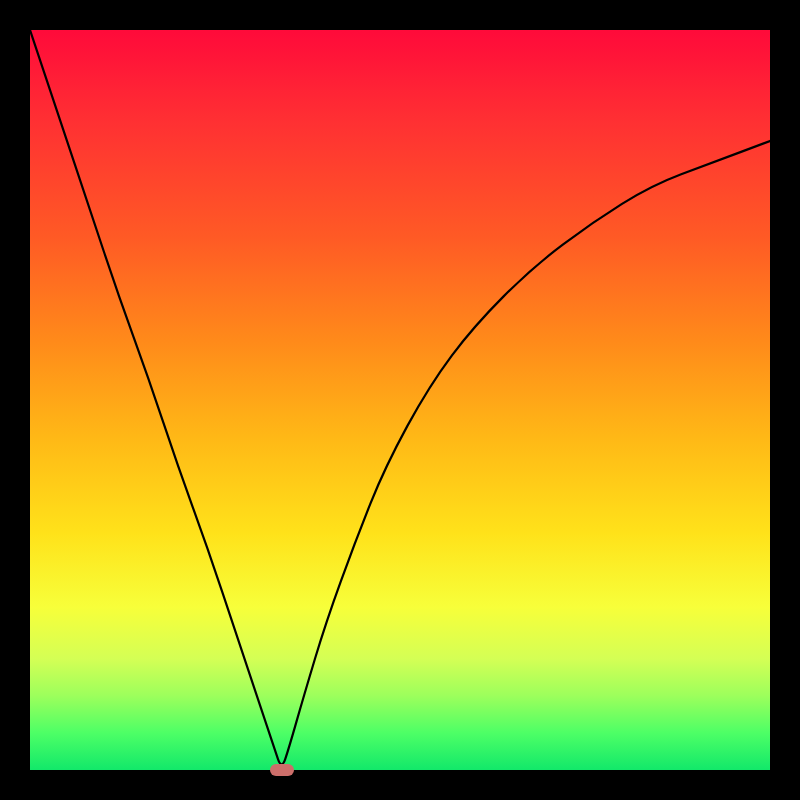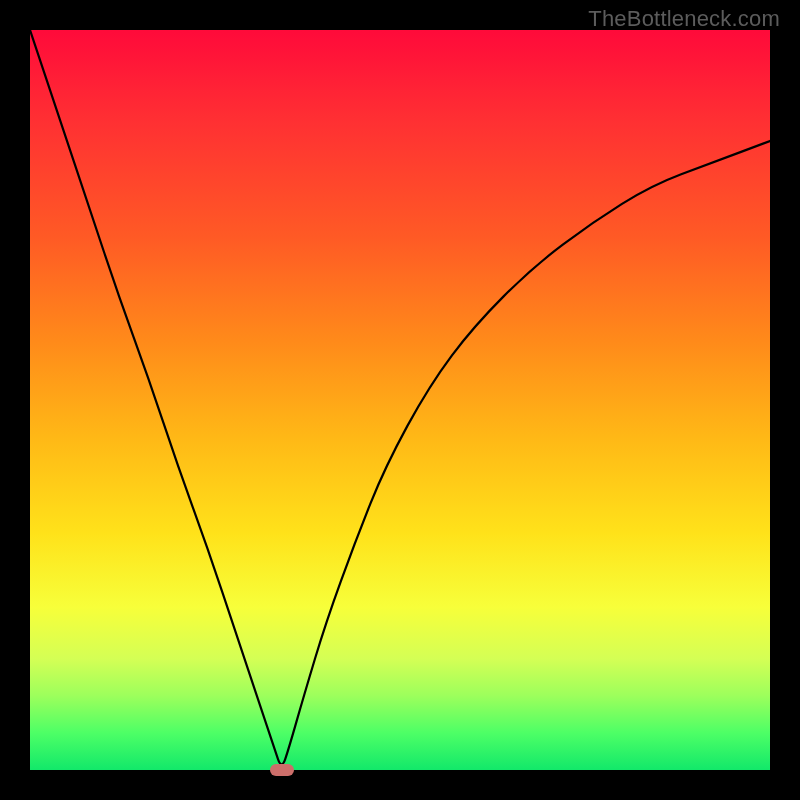--- a/index.html
+++ b/index.html
@@ -62,21 +62,20 @@
     background: #cc6e6a;
     border-radius: 6px;
     transform: translate(-50%, -50%);
   }
 </style>
 </head>
 <body>
 
 <div class="frame">
 
-  <div class="watermark">TheBottleneck.com</div>
 
   <div class="plot-area">
 
     <svg class="curve" viewBox="0 0 740 740" preserveAspectRatio="none">
       <path d="M 0.00 0.00 Q 0.00 0.00 14.80 44.40 Q 29.60 88.80 44.40 133.20 Q 59.20 177.60 74.00 222.00 Q 88.80 266.40 103.60 307.10 Q 118.40 347.80 133.20 392.20 Q 148.00 436.60 162.80 477.30 Q 177.60 518.00 192.40 562.40 Q 207.20 606.80 218.30 640.10 Q 229.40 673.40 236.80 695.60 Q 244.20 717.80 247.90 728.90 Q 251.60 740.00 255.30 728.90 Q 259.00 717.80 266.40 691.90 Q 273.80 666.00 284.90 629.00 Q 296.00 592.00 310.80 551.30 Q 325.60 510.60 340.40 473.60 Q 355.20 436.60 377.40 395.90 Q 399.60 355.20 421.80 325.60 Q 444.00 296.00 473.60 266.40 Q 503.20 236.80 532.80 214.60 Q 562.40 192.40 592.00 173.90 Q 621.60 155.40 651.20 144.30 Q 680.80 133.20 710.40 122.10 T 740.00 111.00" stroke="#000" stroke-width="2.2" fill="none" stroke-linecap="round" stroke-linejoin="round"></path>
     </svg>
 
     <div class="minimum-marker" style="left: 251.6px; top: 740px;"></div>
 
   </div>

